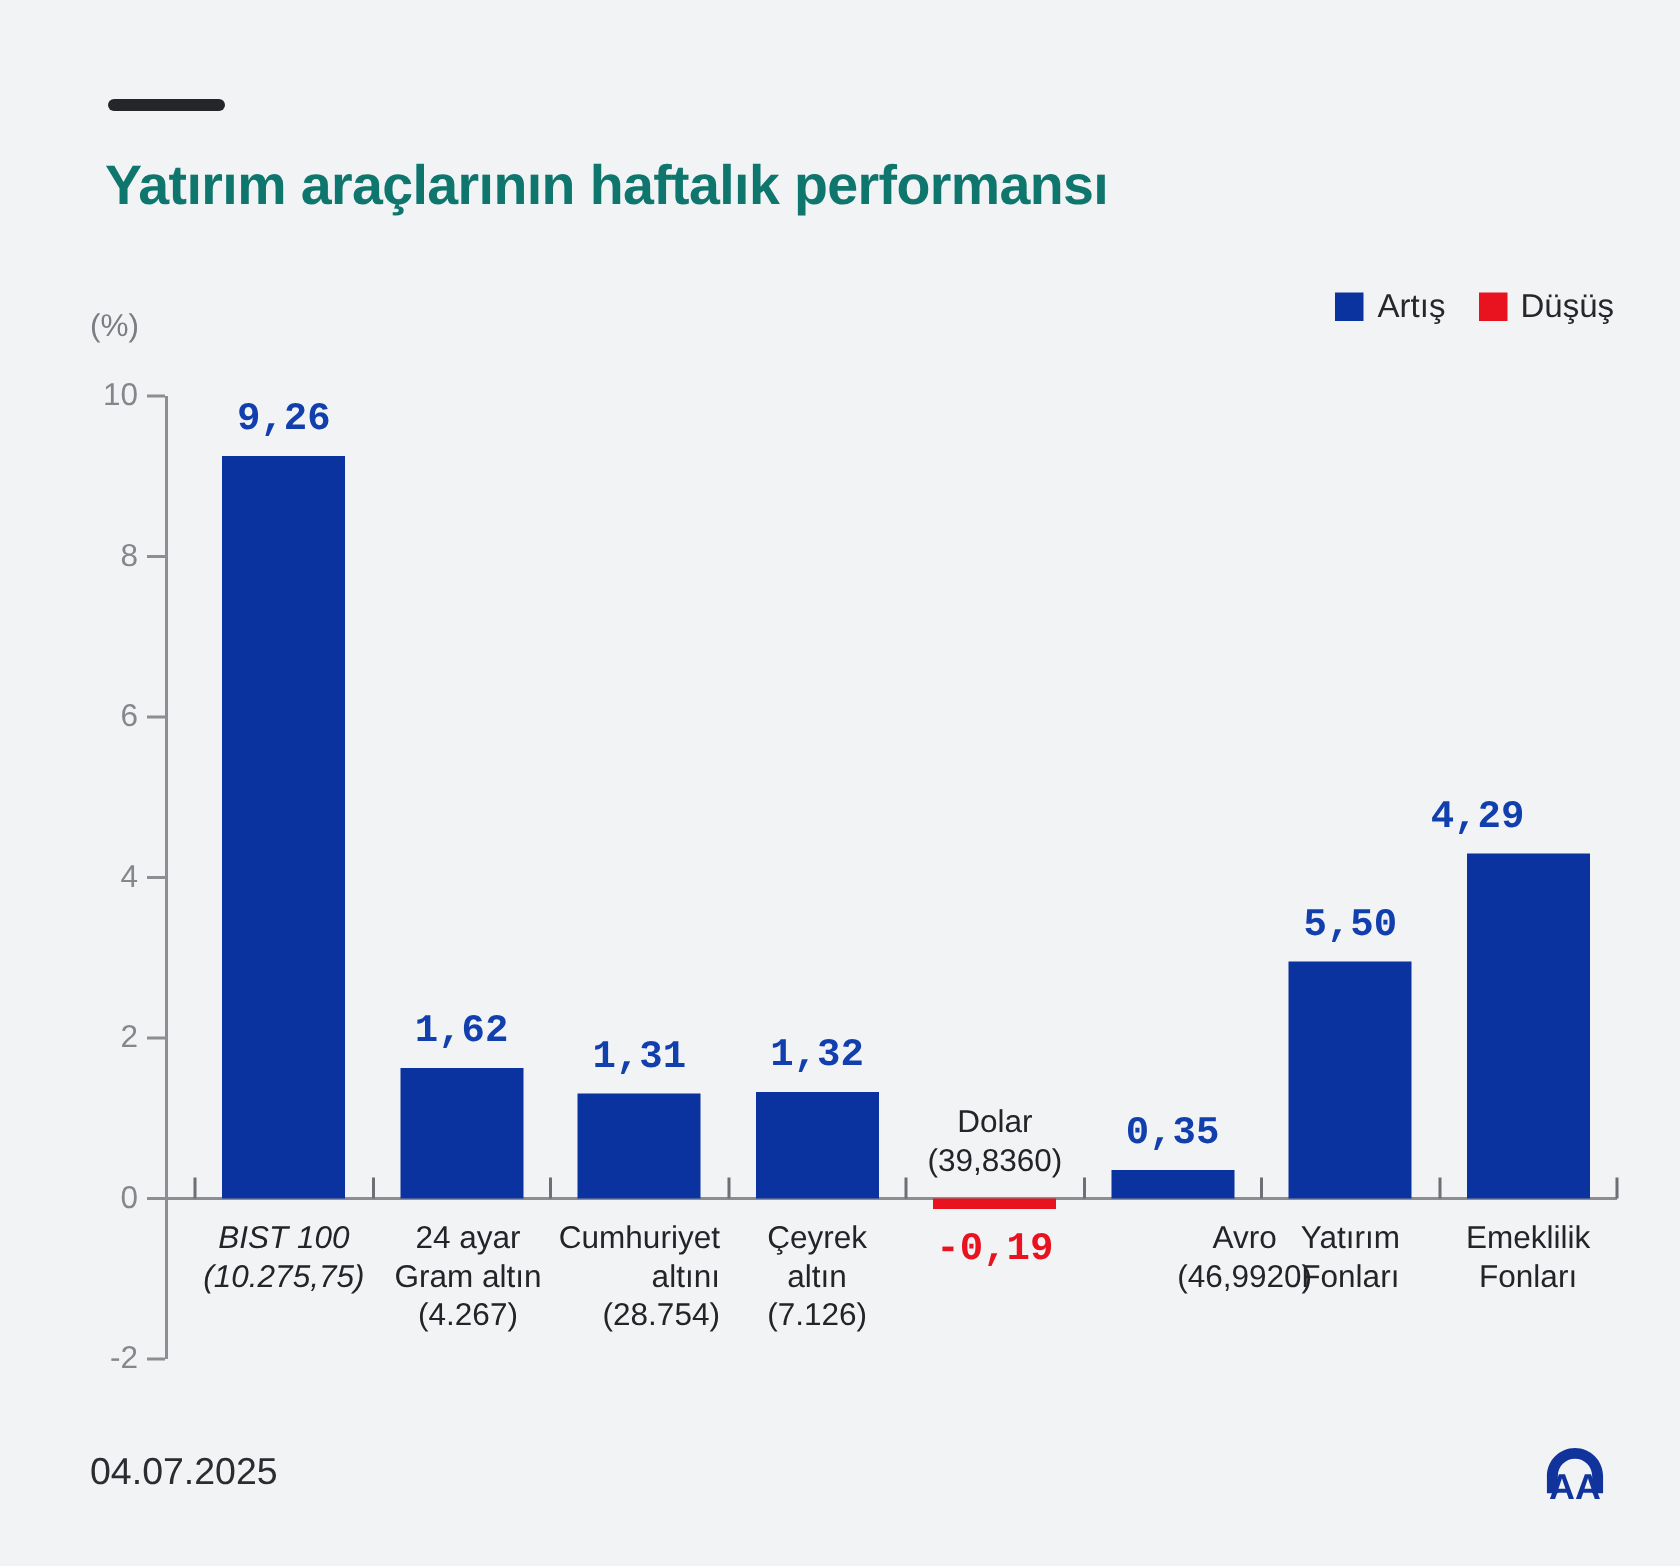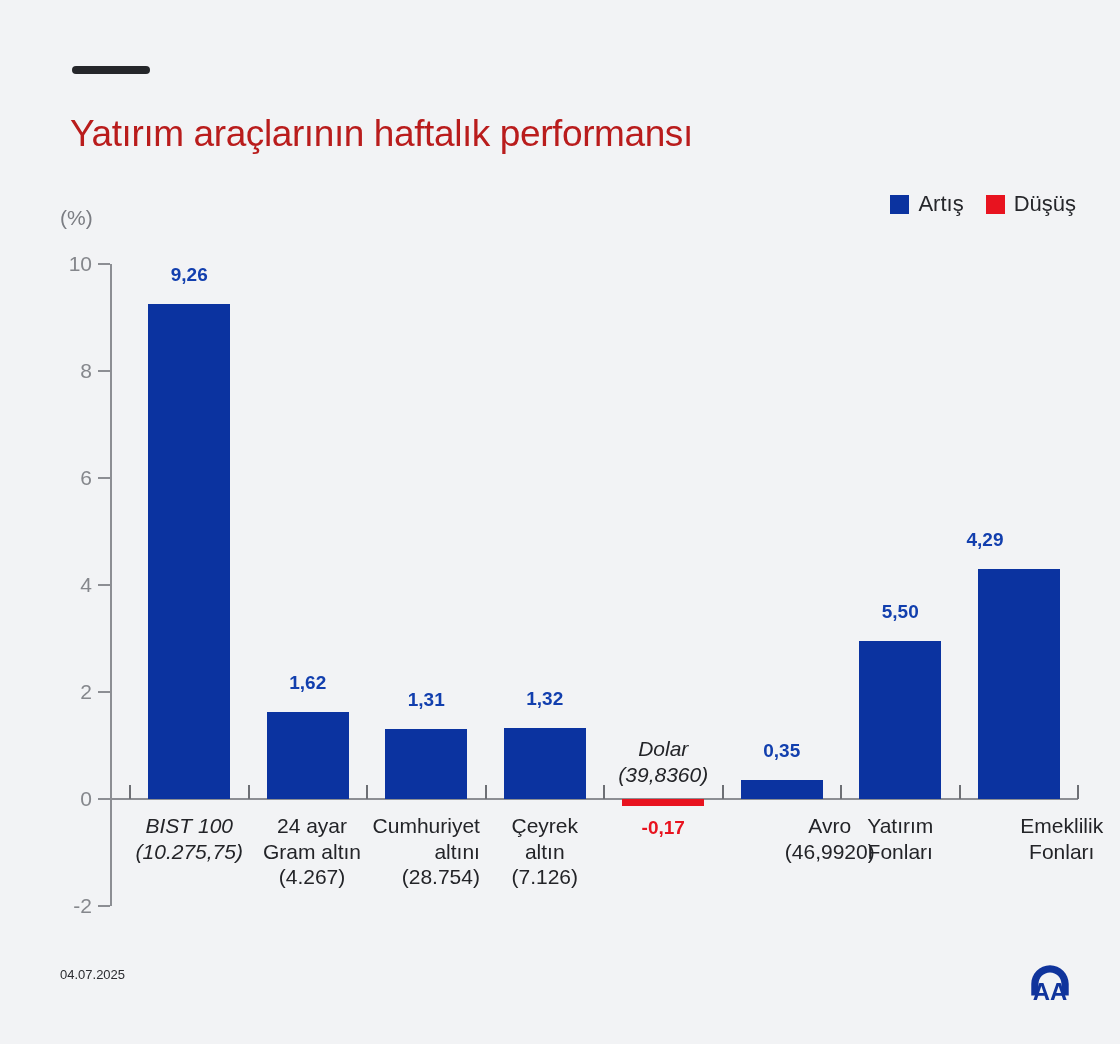--- a/index.html
+++ b/index.html
@@ -24,25 +24,25 @@
     left: 72px;
     top: 66px;
     width: 78px;
     height: 8px;
     background: #25262a;
     border-radius: 4px;
   }
   #page-title {
     position: absolute;
     left: 70px;
-    top: 88px;
+    top: 78px;
     font-size: 37px;
-    font-weight: 400;
+    font-weight: 700;
     letter-spacing: -0.4px;
-    color: #b91c1c;
+    color: #0f766e;
     white-space: nowrap;
   }
 
   
   #legend {
     position: absolute;
     right: 44px;
     top: 193px;
     display: flex;
     align-items: center;
@@ -123,25 +123,26 @@
   
   .bar {
     position: absolute;
     box-sizing: border-box;
   }
   .bar.pos { background: #0b33a0; }
   .bar.neg { background: #e8131f; }
 
   .bar-value {
     position: absolute;
-    font-size: 19px;
+    font-size: 26px;
     font-weight: 700;
     white-space: nowrap;
     text-align: left;
     transform: translateX(-50%);
+    font-family: Liberation Mono, monospace;
   }
   .bar-value.pos { color: #123fae; }
   .bar-value.neg { color: #e8131f; }
 
   .cat-tick {
     position: absolute;
     width: 2px;
     height: 14px;
     background: #6d6f74;
   }
@@ -150,29 +151,28 @@
     position: absolute;
     font-size: 21px;
     line-height: 1.22;
     color: #232428;
     text-align: center;
     transform: translateX(-50%);
     white-space: pre-line;
   }
   .cat-label.above {
     transform: translate(-50%, -100%);
-    font-style: italic;
   }
 
   
   #footer-date {
     position: absolute;
     left: 60px;
     top: 967px;
-    font-size: 13px;
+    font-size: 25px;
     color: #2b2c30;
   }
   #logo {
     position: absolute;
     right: 44px;
     top: 958px;
     width: 52px;
     height: 52px;
   }
 </style>
@@ -218,21 +218,21 @@
     <div id="bars">
         <div class="bar pos" style="left: 38.25px; top: 39.59px; width: 82px; height: 495.41px;"></div>
         <div class="bar-value pos" style="left: 79.25px; top: -0.41px;">9,26</div>
         <div class="bar pos" style="left: 156.75px; top: 448.33px; width: 82px; height: 86.67px;"></div>
         <div class="bar-value pos" style="left: 197.75px; top: 408.33px;">1,62</div>
         <div class="bar pos" style="left: 275.25px; top: 464.915px; width: 82px; height: 70.085px;"></div>
         <div class="bar-value pos" style="left: 316.25px; top: 424.915px;">1,31</div>
         <div class="bar pos" style="left: 393.75px; top: 464.38px; width: 82px; height: 70.62px;"></div>
         <div class="bar-value pos" style="left: 434.75px; top: 424.38px;">1,32</div>
         <div class="bar neg" style="left: 512.25px; top: 535px; width: 82px; height: 6.955px;"></div>
-        <div class="bar-value neg" style="left: 553.25px; top: 553px;">-0,17</div>
+        <div class="bar-value neg" style="left: 553.25px; top: 553px;">-0,19</div>
         <div class="bar pos" style="left: 630.75px; top: 516.275px; width: 82px; height: 18.725px;"></div>
         <div class="bar-value pos" style="left: 671.75px; top: 476.275px;">0,35</div>
         <div class="bar pos" style="left: 749.25px; top: 377.175px; width: 82px; height: 157.825px;"></div>
         <div class="bar-value pos" style="left: 790.25px; top: 337.175px;">5,50</div>
         <div class="bar pos" style="left: 867.75px; top: 305.485px; width: 82px; height: 229.515px;"></div>
         <div class="bar-value pos" style="left: 875px; top: 265.485px;">4,29</div>
       </div>
     <div id="cat-ticks">
         <div class="cat-tick" style="left: 137.5px; top: 521px;"></div>
         <div class="cat-tick" style="left: 256px; top: 521px;"></div>
@@ -255,21 +255,21 @@
 (28.754)</div>
         <div class="cat-label" style="left: 434.75px; top: 549px;">Çeyrek
 altın
 (7.126)</div>
         <div class="cat-label above" style="left: 553.25px; top: 523px;">Dolar
 (39,8360)</div>
         <div class="cat-label" style="left: 671.75px; top: 549px; margin-left: 48px;">Avro
 (46,9920)</div>
         <div class="cat-label" style="left: 790.25px; top: 549px;">Yatırım
 Fonları</div>
-        <div class="cat-label" style="left: 908.75px; top: 549px; margin-left: 43px;">Emeklilik
+        <div class="cat-label" style="left: 908.75px; top: 549px;">Emeklilik
 Fonları</div>
       </div>
   </div>
 </div>
 
 <div id="footer-date">04.07.2025</div>
 
 <svg id="logo" viewBox="0 0 100 100" xmlns="http://www.w3.org/2000/svg">
   <path d="M50 14c-19.9 0-36 16.1-36 36v22h14V50c0-12.2 9.8-22 22-22s22 9.8 22 22v22h14V50c0-19.9-16.1-36-36-36z" fill="#10349c"></path>
   <text x="50" y="80" text-anchor="middle" font-family="Liberation Sans, sans-serif" font-size="46" font-weight="700" fill="#10349c">AA</text>

